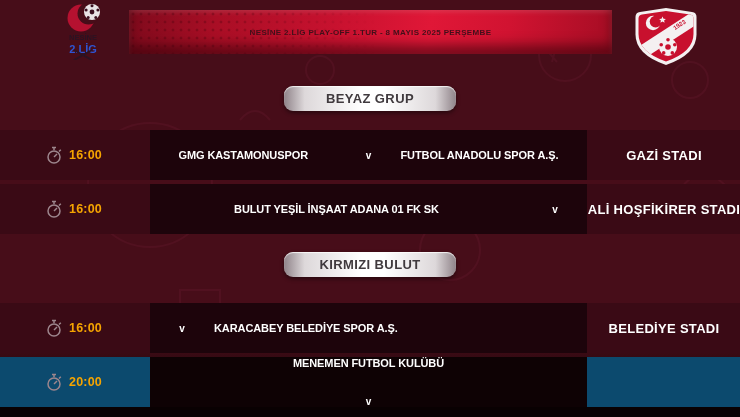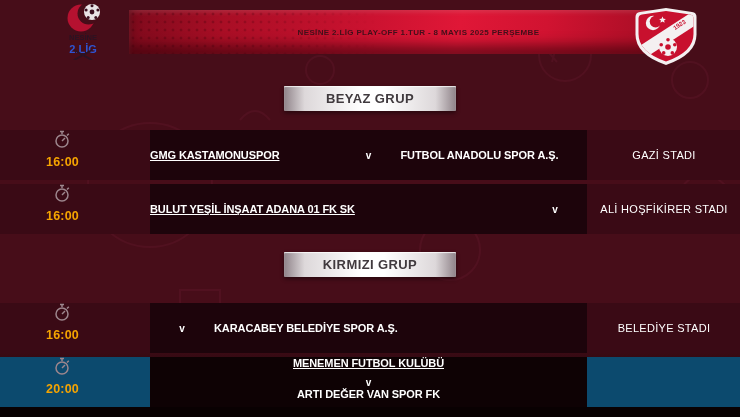--- a/index.html
+++ b/index.html
@@ -9,70 +9,70 @@
     font-family:"Liberation Sans", sans-serif;
     -webkit-font-smoothing:antialiased;
   }
   
   .doodles{position:absolute;inset:0;opacity:.55;}
   
   .ribbon{
     position:absolute;left:129px;top:10px;width:483px;height:44px;
     background:linear-gradient(100deg,#7e0a1c 0%,#a90e25 18%,#cb1230 45%,#e01737 62%,#d11331 78%,#a50d24 100%);
     box-shadow:inset 0 -9px 12px rgba(40,0,8,.55), inset 0 2px 5px rgba(255,255,255,.15);
-    display:flex;align-items:center;justify-content:center;padding-left:48px;
+    display:flex;align-items:center;justify-content:center;
   }
   .ribbon-dots{
     position:absolute;left:0;top:0;width:250px;height:100%;
     background-image:radial-gradient(rgba(60,0,10,.28) 1.2px,transparent 1.7px);
     background-size:8px 8px;
     -webkit-mask-image:linear-gradient(90deg,#000 35%,transparent 100%);
     mask-image:linear-gradient(90deg,#000 35%,transparent 100%);
   }
   .ribbon-title{
     position:relative;color:#42101a;font-size:8px;font-weight:bold;
     letter-spacing:.35px;white-space:nowrap;
   }
   .logo-nesine{position:absolute;left:52px;top:0px;}
   .logo-tff{position:absolute;left:630px;top:6px;}
 
   
   .pill{
     position:absolute;left:50%;transform:translateX(-50%);
-    width:172px;height:25px;border-radius:1px;
+    width:172px;height:25px;border-radius:9px;
     background:linear-gradient(90deg,#8f8389 0%,#ddd8da 12%,#ffffff 45%,#ffffff 58%,#ddd8da 88%,#8f8389 100%);
     box-shadow:0 2px 4px rgba(0,0,0,.45), inset 0 1px 1px rgba(255,255,255,.8);
     display:flex;align-items:center;justify-content:center;
   }
   .pill span{font-size:13px;font-weight:bold;color:#403a3e;letter-spacing:.4px;}
   #pill-beyaz{top:86px;}
   #pill-kirmizi{top:252px;}
 
   
   .match-row{position:absolute;left:0;width:740px;height:50px;}
   .row-maroon{background:#3a0a15;}
   .row-black{background:#0c4a6e;}
   .strip{
     position:absolute;left:150px;top:0;height:50px;width:437px;
     background:#1d040b;display:flex;align-items:center;
   }
   .row-black .strip{background:#0e0204;flex-direction:column;}
   .team{color:#ffffff;font-weight:bold;font-size:11px;letter-spacing:-.1px;white-space:nowrap;}
-  .home{flex:1;text-align:left;overflow:hidden;text-decoration:underline;}
+  .home{flex:1;text-align:center;overflow:hidden;}
   .away{flex:1;text-align:left;overflow:hidden;}
   .vs{width:64px;text-align:center;color:#ffffff;font-weight:bold;font-size:10px;flex:none;}
   .time{
     position:absolute;left:46px;top:0;height:50px;
-    display:flex;align-items:center;gap:6px;flex-direction:column;
+    display:flex;align-items:center;gap:6px;
   }
   .time-text{color:#f5a400;font-weight:bold;font-size:12.5px;letter-spacing:.2px;}
   .stadium{
     position:absolute;left:592px;top:0;width:144px;height:50px;
     display:flex;align-items:center;justify-content:center;
-    color:#ffffff;font-weight:normal;font-size:11px;letter-spacing:.3px;
+    color:#ffffff;font-weight:bold;font-size:13px;letter-spacing:.3px;
     text-align:center;white-space:nowrap;
   }
   #row-1{top:130px;} #row-2{top:184px;}
   #row-3{top:303px;} #row-4{top:357px;}
 
   .bottom-fade{
     position:absolute;left:0;top:340px;width:740px;height:77px;
     background:linear-gradient(180deg,rgba(9,1,3,0) 0%,rgba(9,1,3,.75) 60%,#090102 100%);
   }
   .footer-bar{position:absolute;left:0;top:403px;width:740px;height:14px;background:#090102;}
@@ -185,21 +185,21 @@
       <span class="time-text">16:00</span>
     </div>
     <div class="strip">
       <span class="team home">BULUT YEŞİL İNŞAAT ADANA 01 FK SK</span>
       <span class="vs">v</span>
     </div>
     <div class="stadium">ALİ HOŞFİKİRER STADI</div>
   </div>
 
   <div class="pill" id="pill-kirmizi">
-    <span>KIRMIZI GRUP</span>
+    <span>KIRMIZI BULUT</span>
   </div>
 
   <div class="match-row row-maroon" id="row-3">
     <div class="time">
       <svg width="17" height="19" viewBox="0 0 17 19">
         <g stroke="#9d868d" stroke-width="1.5" fill="none">
           <circle cx="8" cy="11" r="6"></circle>
           <path d="M6,1.5 h4 M8,1.5 v2.5 M13,5.5 l1.8,-1.8"></path>
           <path d="M8,11 L11,8"></path>
         </g>
@@ -220,17 +220,16 @@
           <circle cx="8" cy="11" r="6"></circle>
           <path d="M6,1.5 h4 M8,1.5 v2.5 M13,5.5 l1.8,-1.8"></path>
           <path d="M8,11 L11,8"></path>
         </g>
       </svg>
       <span class="time-text">20:00</span>
     </div>
     <div class="strip">
       <span class="team home">MENEMEN FUTBOL KULÜBÜ</span>
       <span class="vs">v</span>
-      <span class="team away">ARTI DEĞER VAN SPOR FK</span>
     </div>
   </div>
 
 </div>
 
 </body></html>

